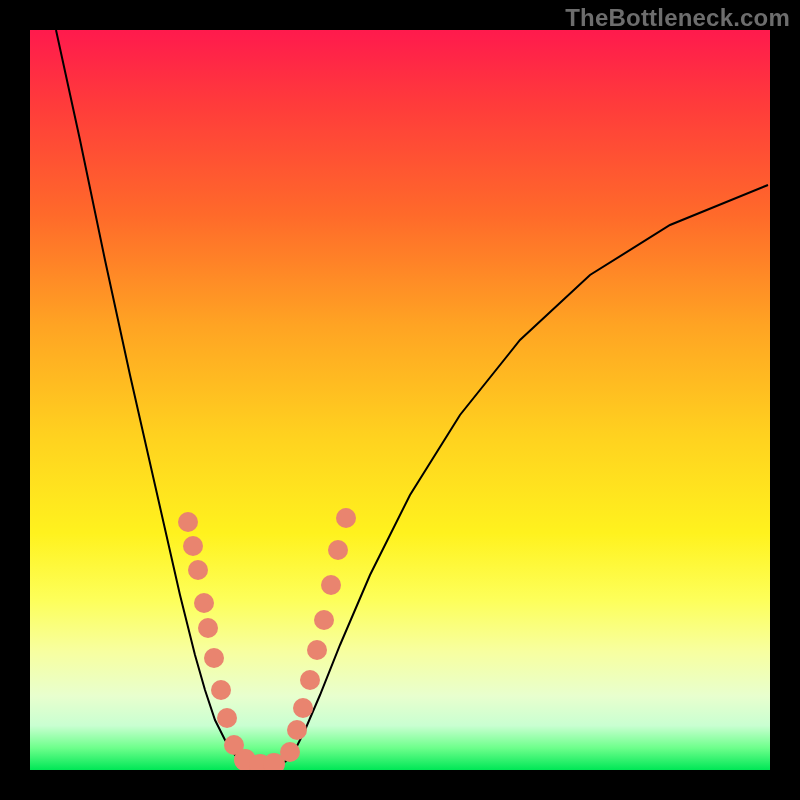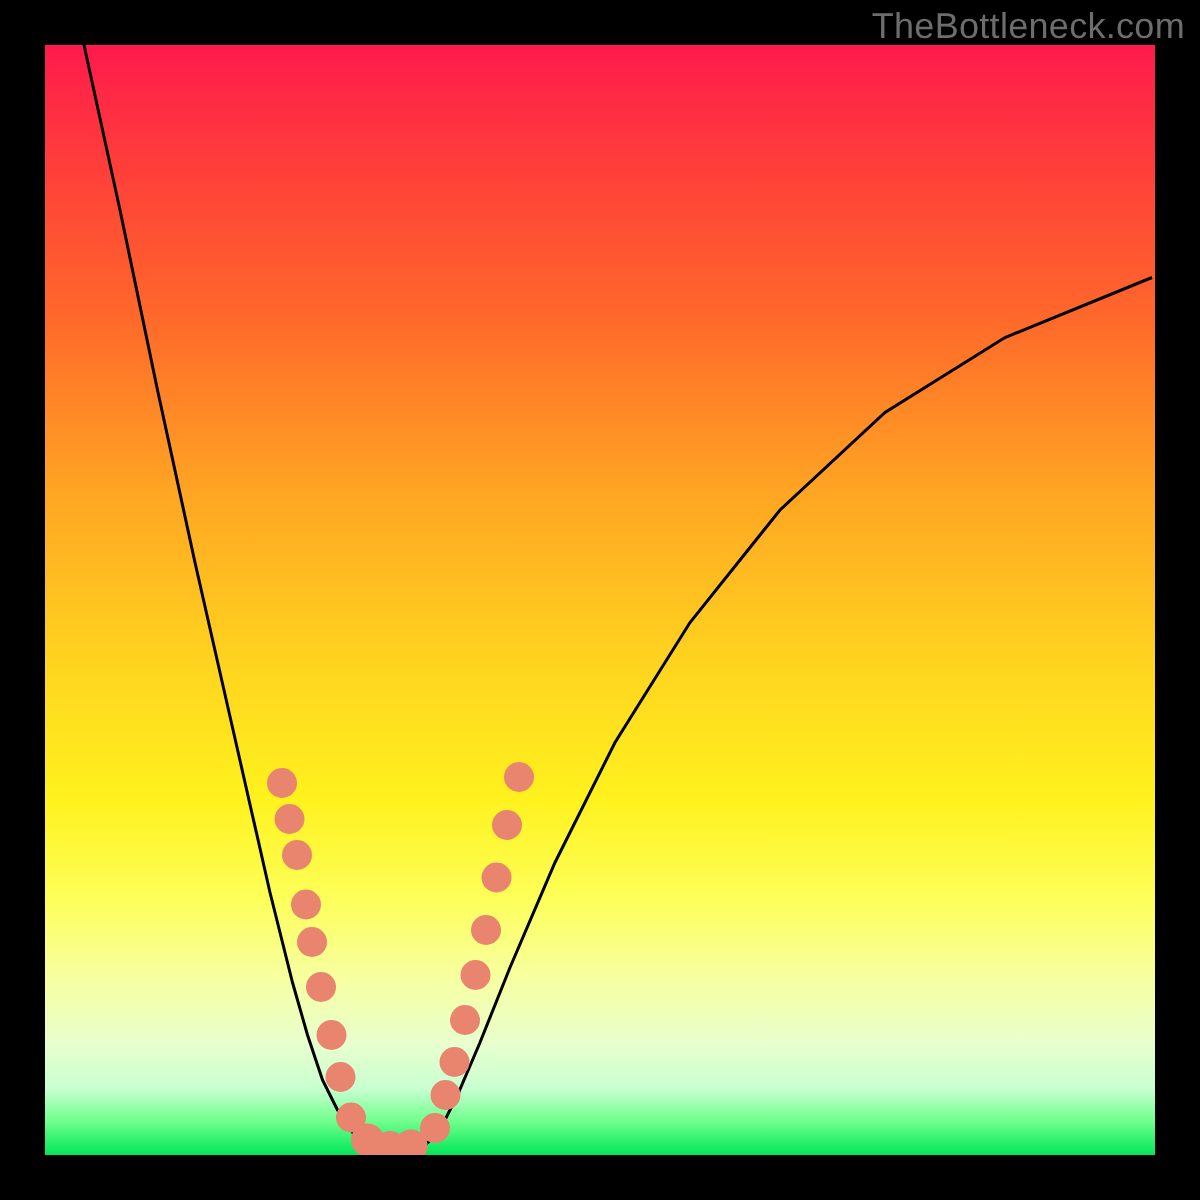--- a/index.html
+++ b/index.html
@@ -29,21 +29,21 @@
       #c9ffd1 94%,
       #6eff8c 97%,
       #00e756 100%);
   }
   .watermark {
     position: absolute;
     top: 4px;
     right: 10px;
     font-family: Arial, Helvetica, sans-serif;
     font-size: 24px;
-    font-weight: 400;
+    font-weight: 700;
     color: #6d6d6d;
     letter-spacing: 0.2px;
     z-index: 10;
   }
   svg.plot {
     position: absolute;
     left: 0;
     top: 0;
     width: 740px;
     height: 740px;

